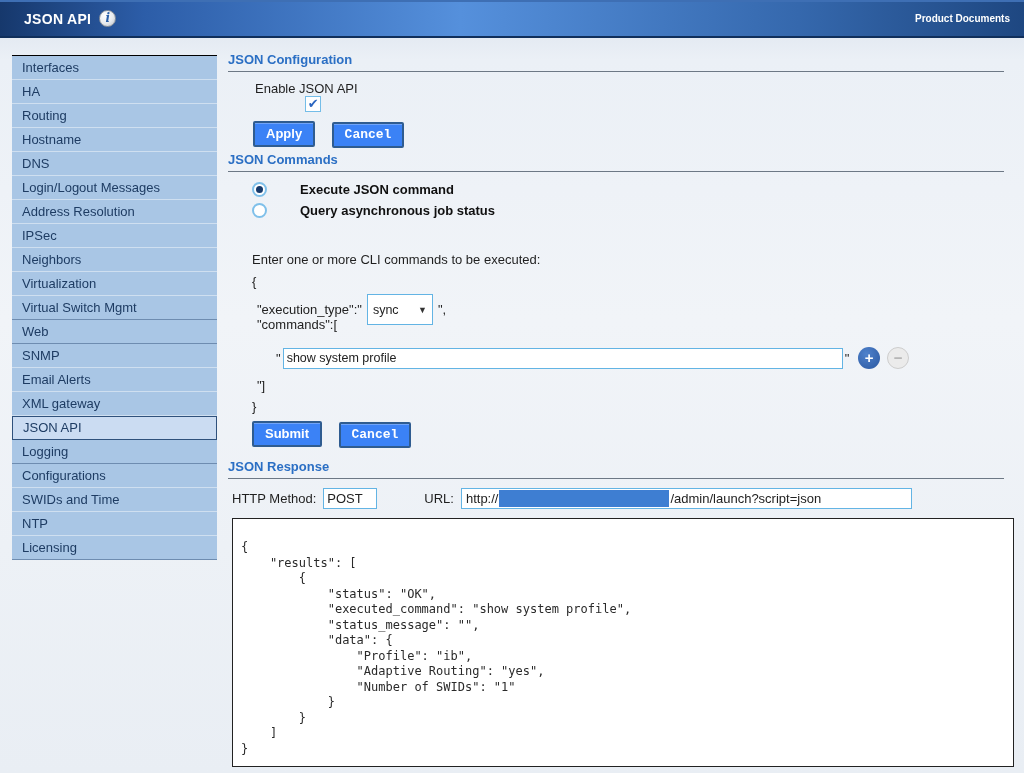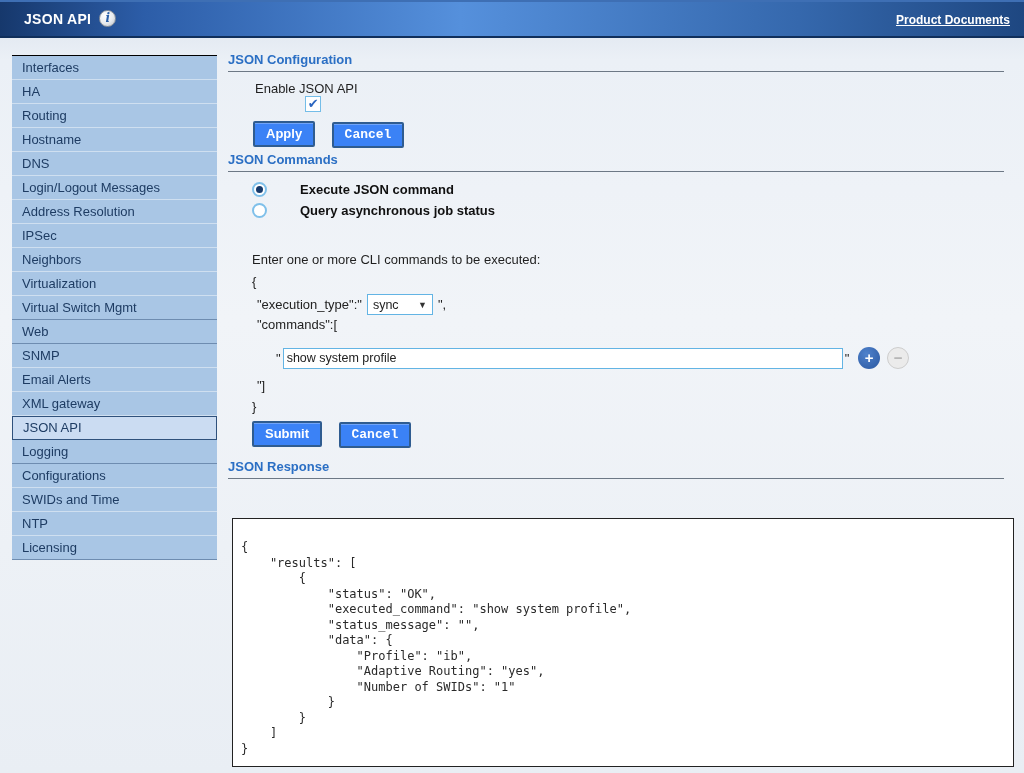--- a/index.html
+++ b/index.html
@@ -20,21 +20,21 @@
   #header .app-title { color:#fff; font-weight:bold; font-size:14px; letter-spacing:.3px; }
   .info-badge {
     width:17px; height:17px; border-radius:50%;
     background:radial-gradient(circle at 35% 30%,#ffffff 0%,#e7eaee 55%,#b9bfc7 100%);
     border:1px solid #8d949d; color:#2a5fa8;
     font-family:"DejaVu Serif",serif; font-weight:bold; font-style:italic;
     font-size:12px; line-height:15px; text-align:center;
   }
   #product-docs {
     position:absolute; right:14px; top:11px; color:#fff; font-weight:bold;
-    font-size:12px; text-decoration:underline; cursor:pointer;
+    font-size:10px; cursor:pointer;
   }
 
   
   #sidebar { position:absolute; left:12px; top:55px; width:205px; border-top:1px solid #000000; }
   .si {
     height:24px; line-height:23px; padding-left:10px; font-size:13px; color:#1e3c63;
     background:#a9c6e5; border-bottom:1px solid #cfdff0; cursor:pointer;
   }
   .si.group-end { border-bottom:1px solid #6e8cb0; }
   .si.selected {
@@ -68,21 +68,21 @@
   .radio {
     width:15px; height:15px; border-radius:50%; border:2px solid #7fc0ea; background:#fff;
     display:inline-flex; align-items:center; justify-content:center; cursor:pointer;
   }
   .radio .dot { width:7px; height:7px; border-radius:50%; background:transparent; }
   .radio.sel .dot { background:#16396a; }
   .radio-lbl { font-size:13px; font-weight:bold; color:#101010; margin-left:33px; }
 
   .ed-row { display:flex; align-items:center; }
   .select-box {
-    width:66px; height:21px; border:1px solid #63b4e4; background:#fff; margin:0 5px;
+    width:66px; height:31px; border:1px solid #63b4e4; background:#fff; margin:0 5px;
     display:inline-flex; align-items:center; justify-content:space-between;
     padding:0 5px; font-size:12.5px; color:#222; cursor:pointer;
   }
   .select-box .arrow { font-size:9px; color:#333; }
 
   .cmd-input {
     width:560px; height:21px; border:1px solid #63b4e4; background:#fff;
     font-family:"Liberation Sans",sans-serif; font-size:12.5px; color:#222; padding:8px 3px;
   }
   .circle-btn {
@@ -200,20 +200,30 @@
   <div class="abs mono-ed" style="top:326px; left:29px;">"]</div>
   <div class="abs mono-ed" style="top:347px; left:24px;">}</div>
 
   <div class="abs" style="top:369px; left:24px;">
     <button class="btn">Submit</button>
     <button class="btn">Cancel</button>
   </div>
 
   <div class="abs section-title" style="top:407px;">JSON Response</div>
 
+  <div class="abs" style="top:436px; left:4px; display:flex; align-items:center;">
+    <span class="lbl">HTTP Method:</span>
+    <input class="small-input" style="width: 54px; margin-left: 7px;" type="text" value="POST">
+    <span class="lbl" style="margin-left:47px;">URL:</span>
+    <span class="url-box" style="margin-left:7px;">
+      <span>http://</span>
+      <span class="redact"></span>
+      <span>/admin/launch?script=json</span>
+    </span>
+  </div>
 
   <pre id="resp-box" class="abs" style="top:466px;">{
     "results": [
         {
             "status": "OK",
             "executed_command": "show system profile",
             "status_message": "",
             "data": {
                 "Profile": "ib",
                 "Adaptive Routing": "yes",

